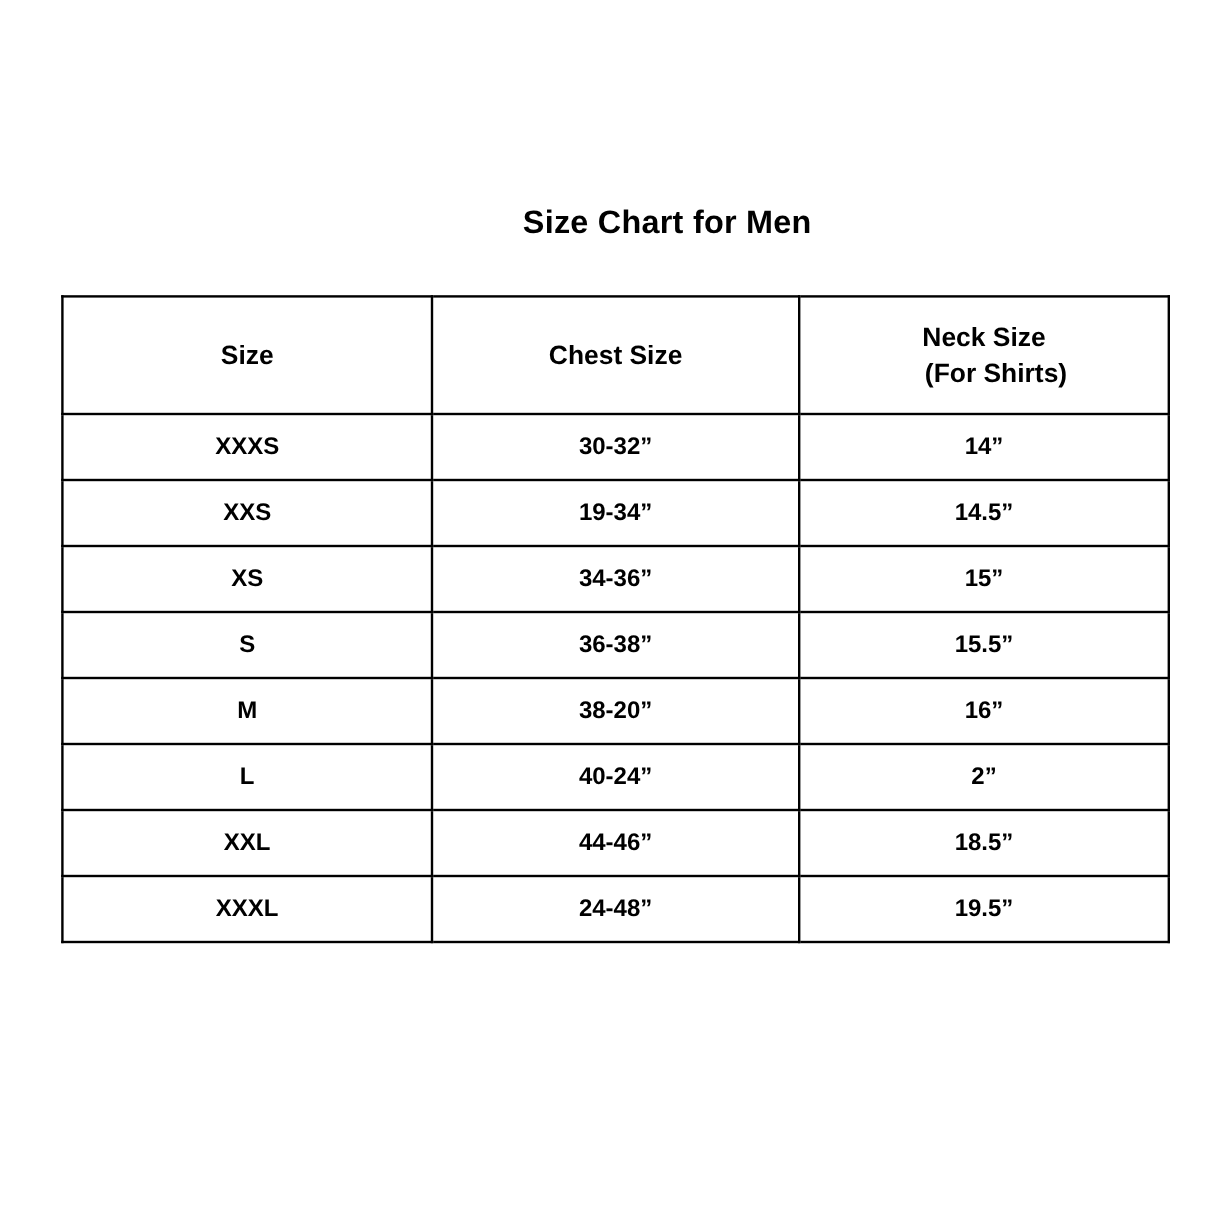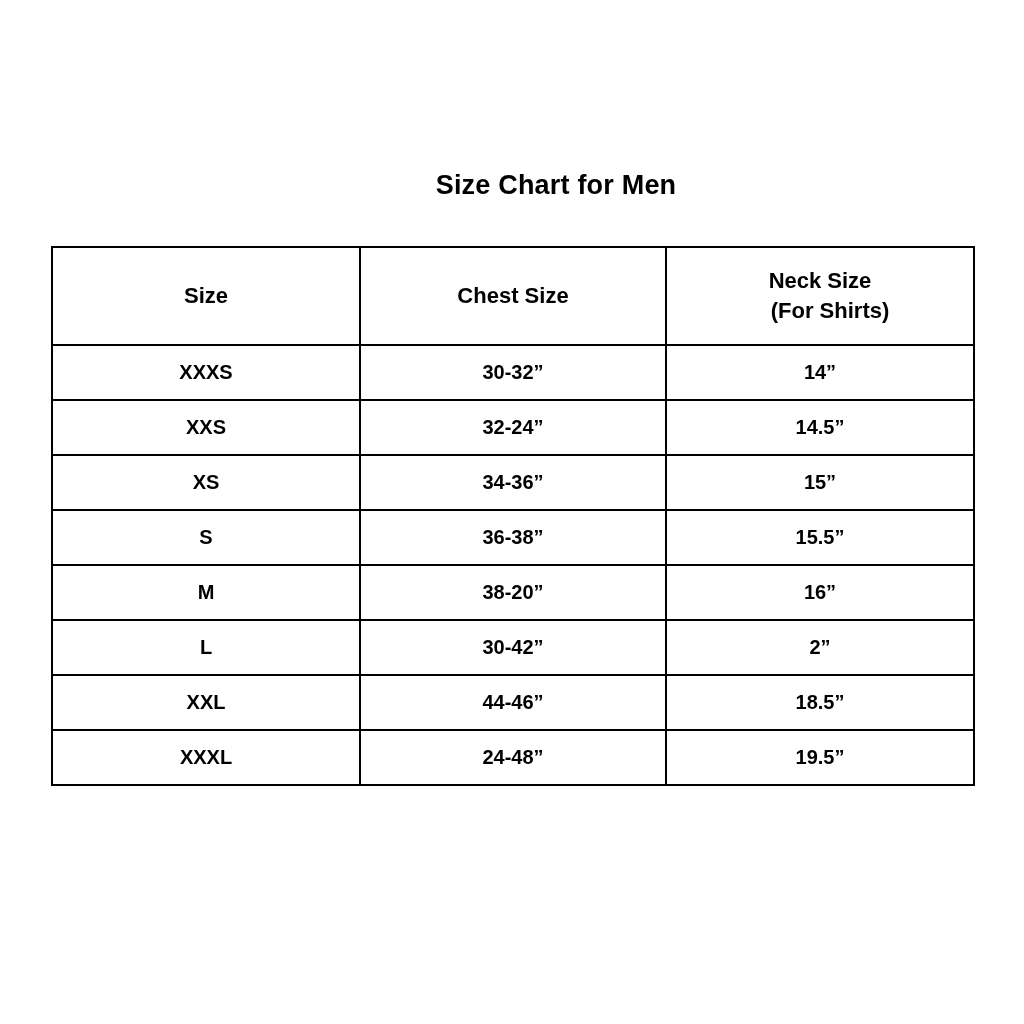--- a/index.html
+++ b/index.html
@@ -103,41 +103,41 @@
         </tr>
       </thead>
       <tbody>
         <tr>
           <td class="col-size">XXXS</td>
           <td>30-32”</td>
           <td>14”</td>
         </tr>
         <tr>
           <td class="col-size">XXS</td>
-          <td>32-24”</td>
+          <td>19-34”</td>
           <td>14.5”</td>
         </tr>
         <tr>
           <td class="col-size">XS</td>
           <td>34-36”</td>
           <td>15”</td>
         </tr>
         <tr>
           <td class="col-size">S</td>
           <td>36-38”</td>
           <td>15.5”</td>
         </tr>
         <tr>
           <td class="col-size">M</td>
           <td>38-20”</td>
           <td>16”</td>
         </tr>
         <tr>
           <td class="col-size">L</td>
-          <td>30-42”</td>
+          <td>40-24”</td>
           <td>2”</td>
         </tr>
         <tr>
           <td class="col-size">XXL</td>
           <td>44-46”</td>
           <td>18.5”</td>
         </tr>
         <tr>
           <td class="col-size">XXXL</td>
           <td>24-48”</td>

